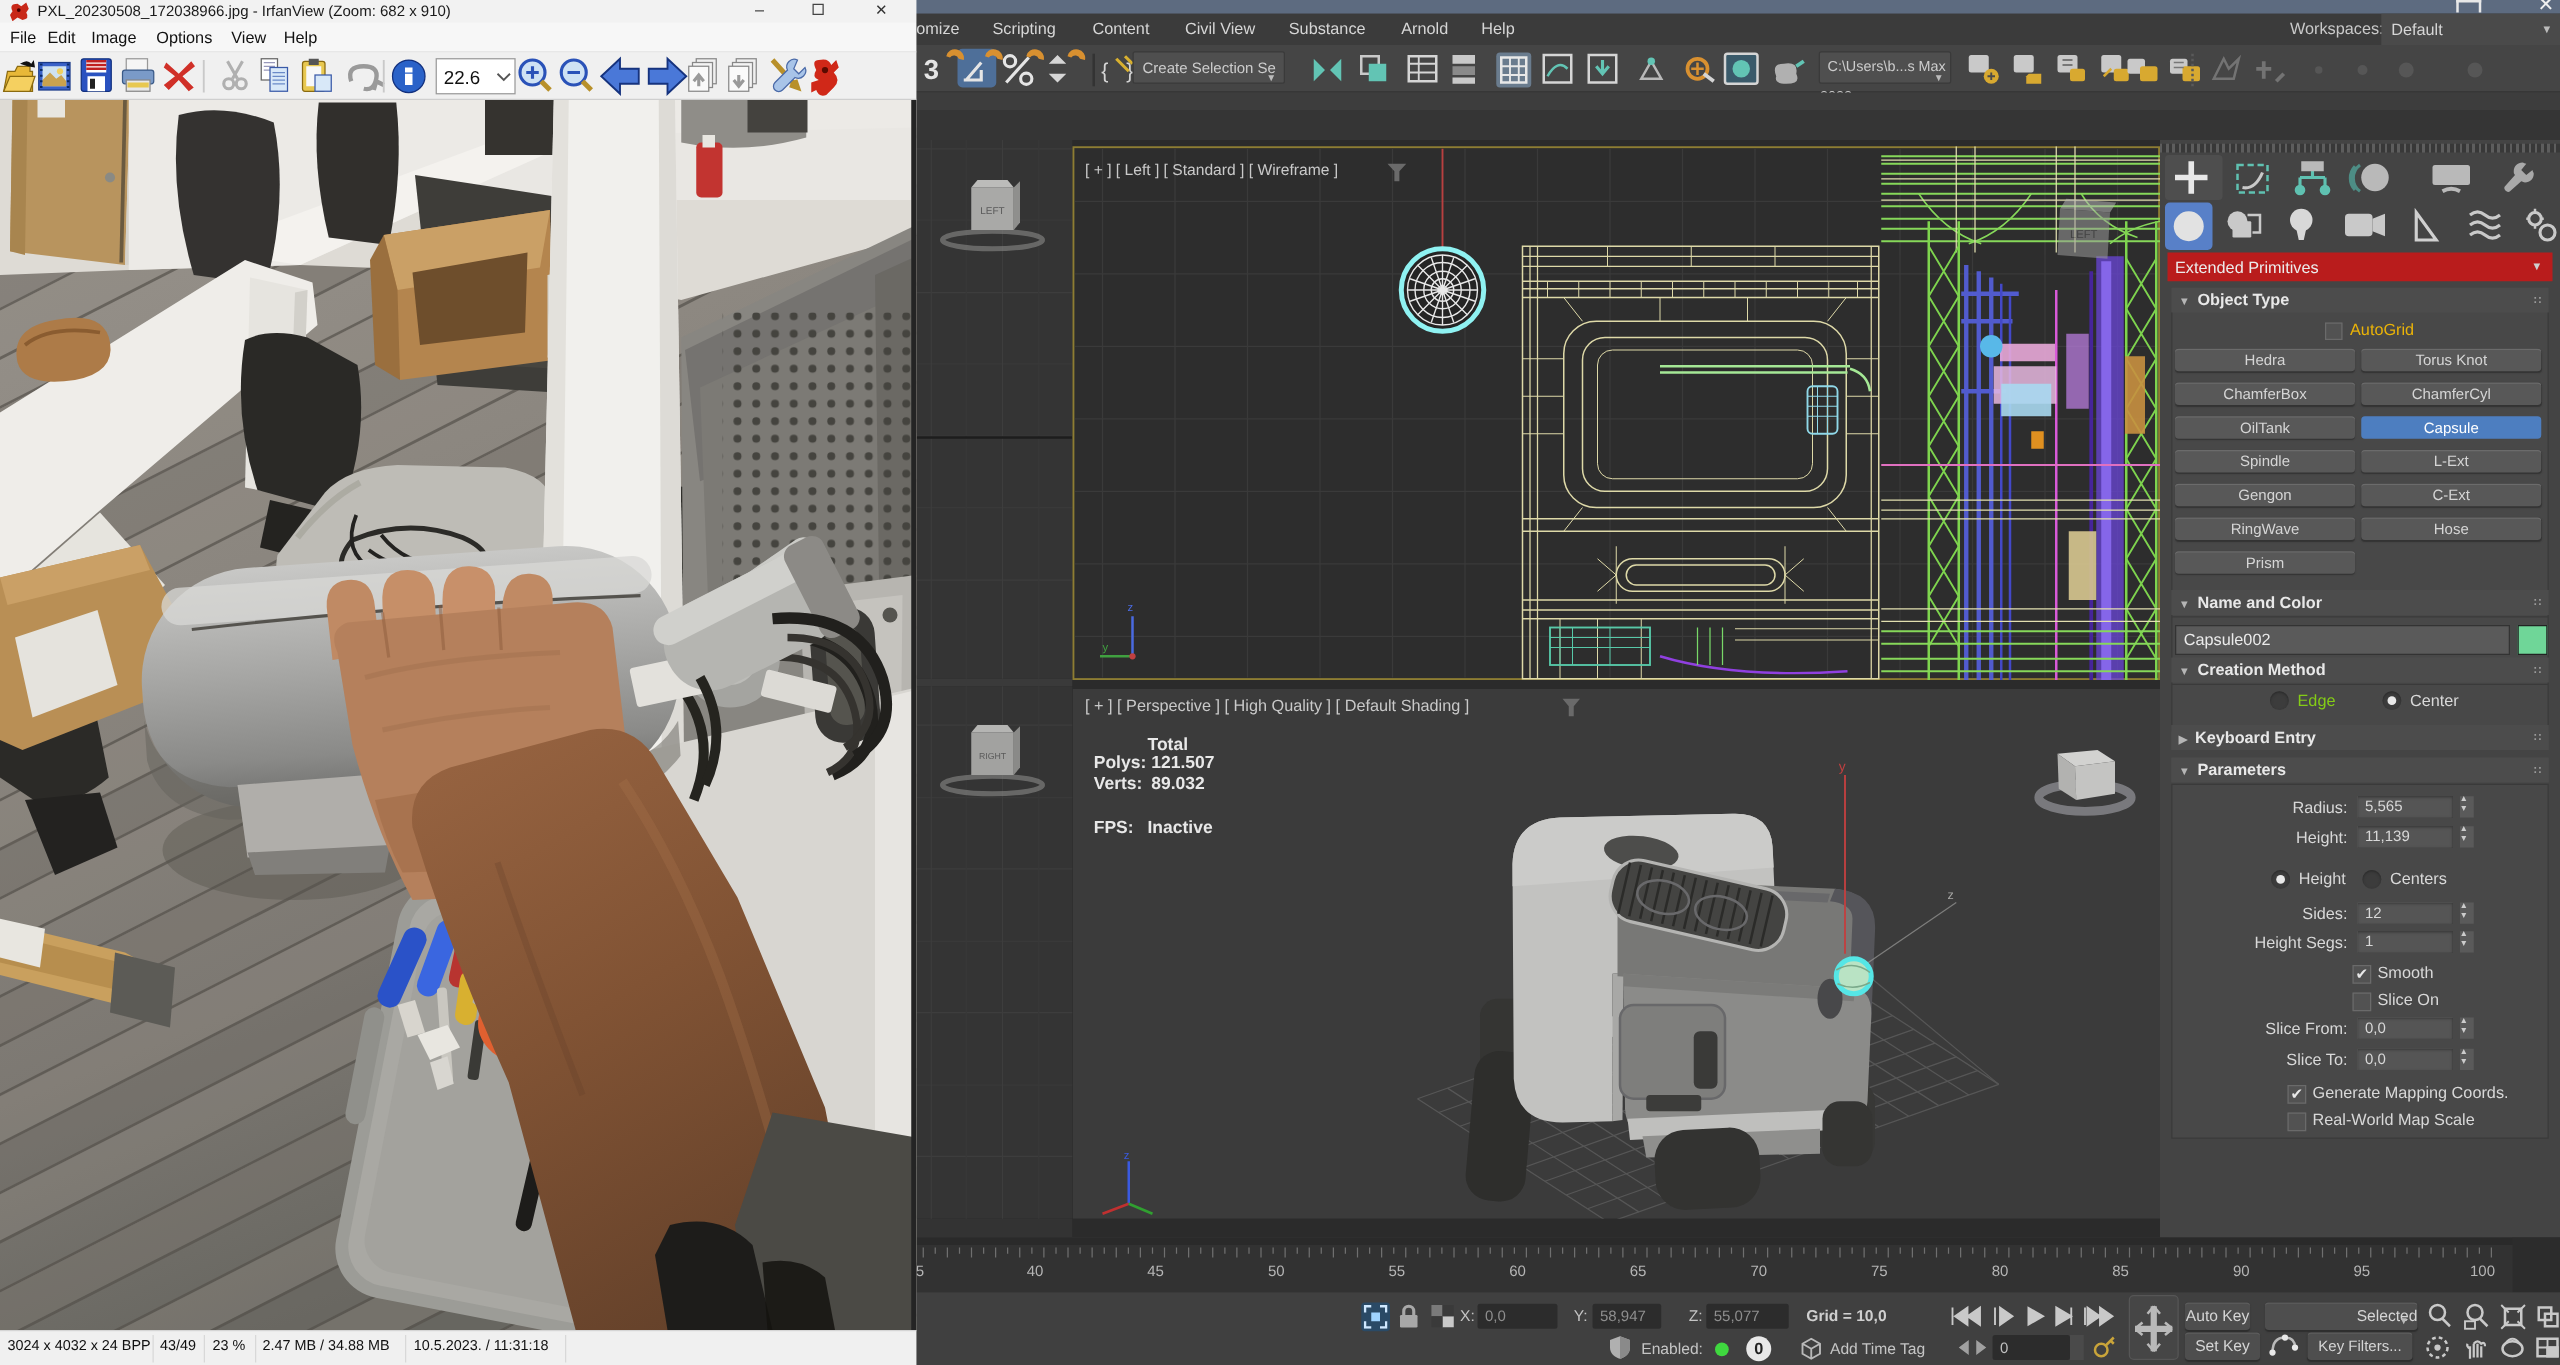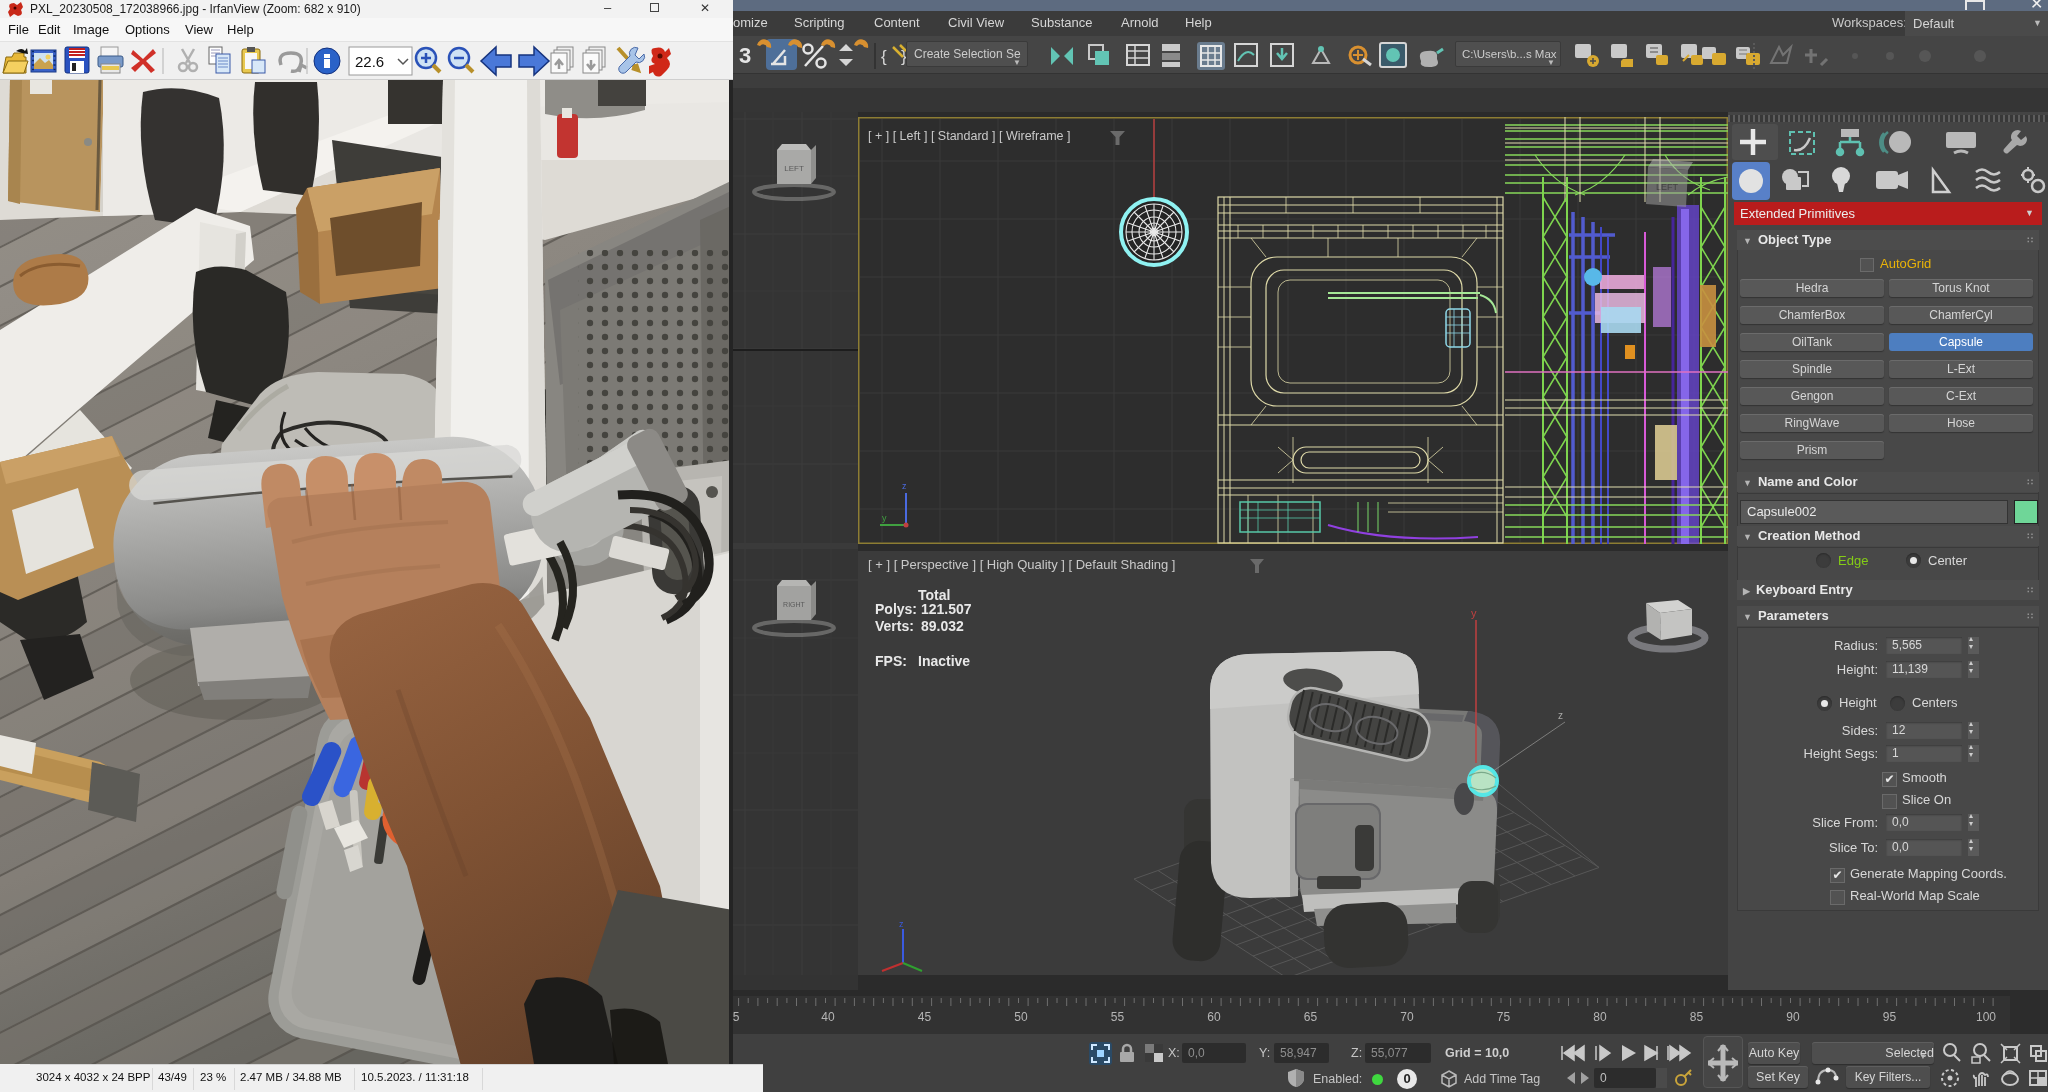--- a/index.html
+++ b/index.html
@@ -53,21 +53,21 @@
   #iv { left:0; top:0; width:733px; height:1092px; background:#f0f0f0; }
   #iv-title { left:0; top:0; width:733px; height:18px; background:#f2f2f2;
               color:#1a1a1a; font-size:12px; }
   #iv-menu { left:0; top:18px; width:733px; height:24px; background:#f7f7f7;
              color:#111; font-size:13px; border-bottom:1px solid #e2e2e2;}
   #iv-menu span { position:absolute; top:4px; }
   #iv-tb { left:0; top:42px; width:733px; height:38px; background:#f0f0f0;
            border-bottom:1px solid #cfcfcf; }
   #iv-photo { left:0; top:80px; width:733px; height:984px; background:#8b8781; }
   #iv-status { left:0; top:1064px; width:733px; height:28px; background:#f0f0f0;
-               border-top:1px solid #d5d5d5; color:#111; font-size:11.5px;margin-left:30px; }
+               border-top:1px solid #d5d5d5; color:#111; font-size:11.5px; }
   .ivsep { position:absolute; top:3px; width:1px; height:22px; background:#d8d8d8; }
 </style>
 </head>
 <body>
 <div id="stage">
 
   <div class="abs" id="mx-title"></div>
   <div class="abs" id="mx-menu">
     <span style="left:733px">omize</span>
     <span style="left:794px">Scripting</span>

